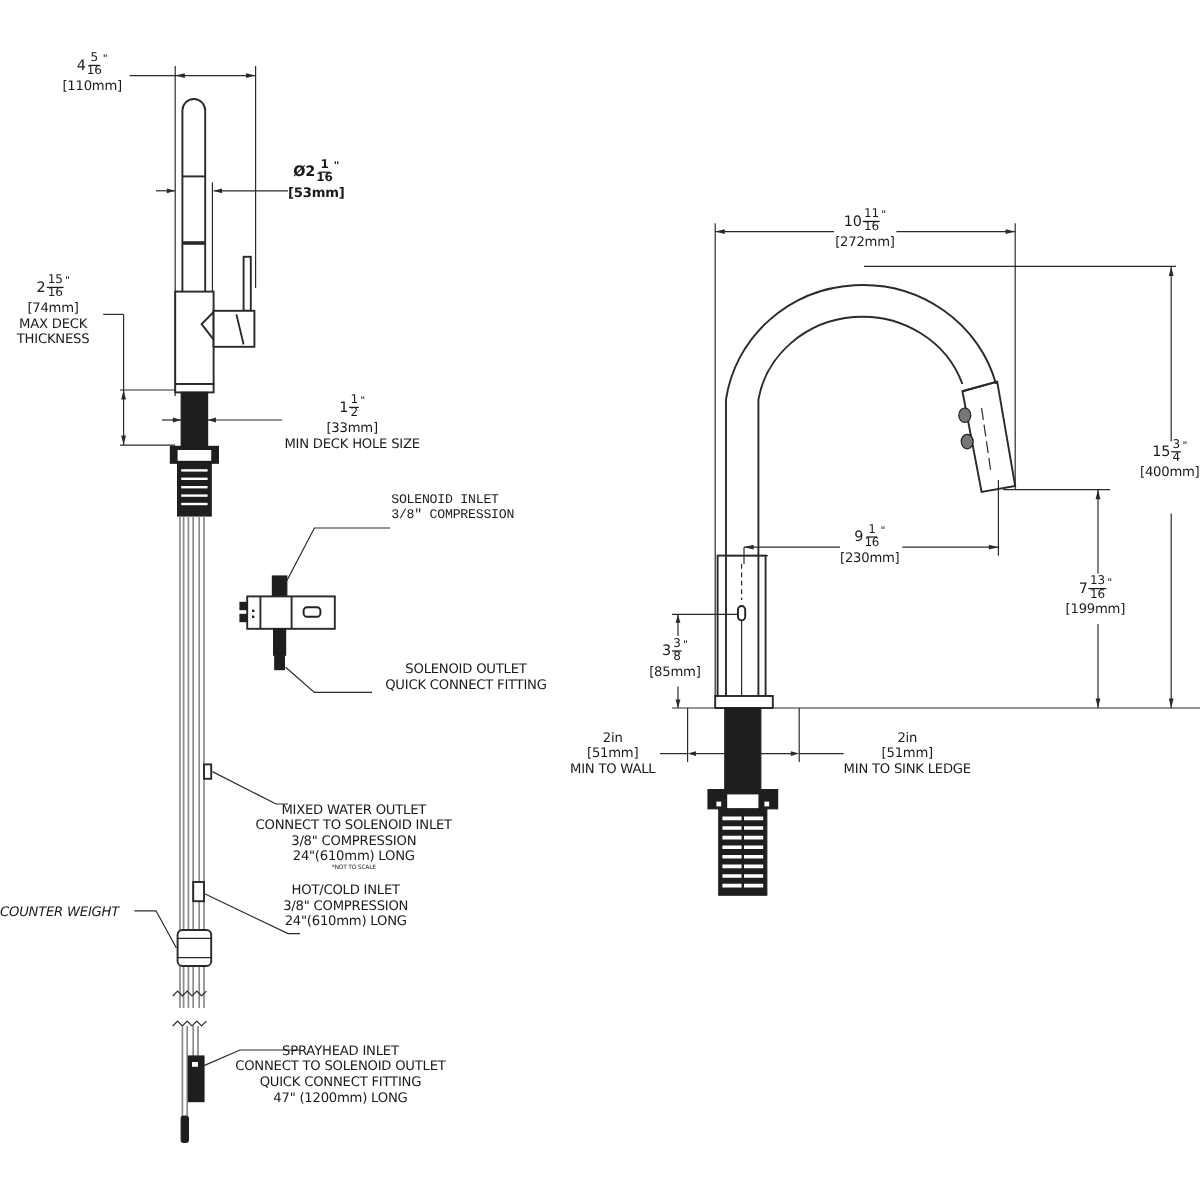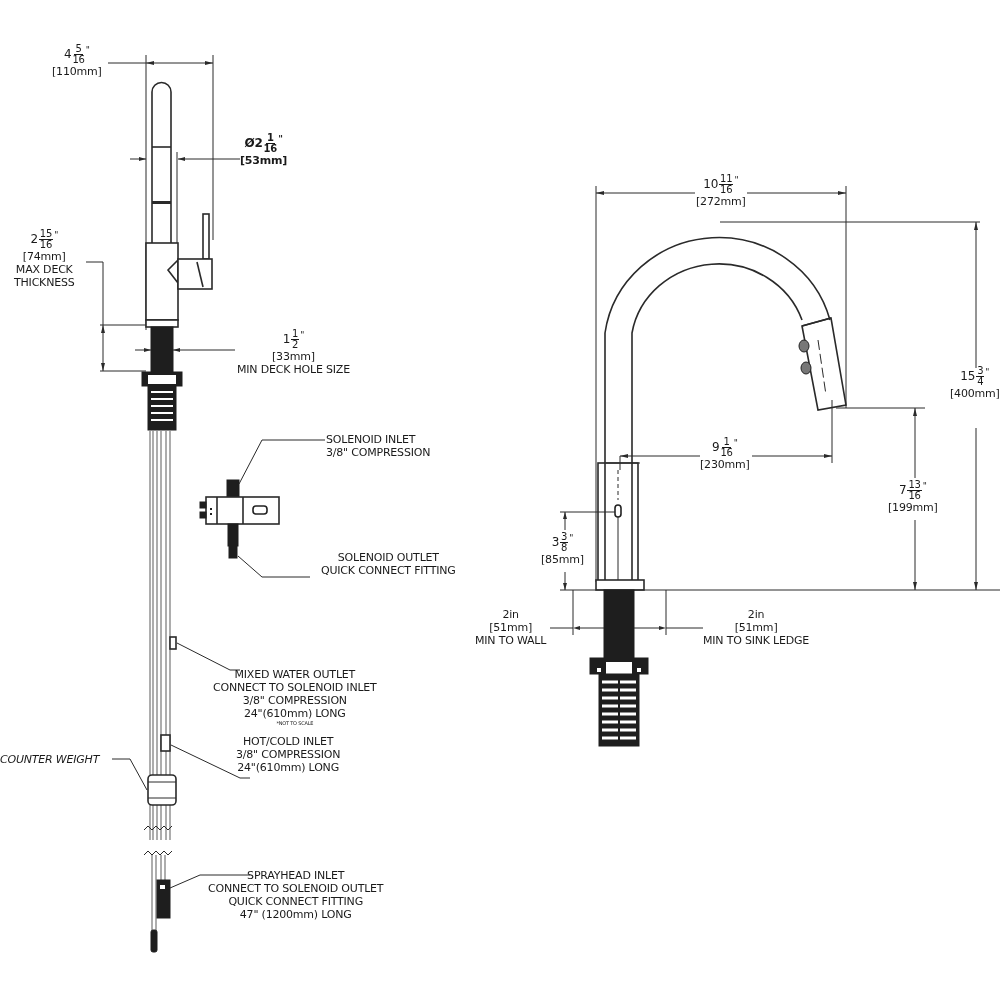--- a/index.html
+++ b/index.html
@@ -260,21 +260,21 @@
     <span class="fr">
         <span class="num">1</span>
         <span>2</span>
       </span>
     <span class="q">"</span>
   </div>
   <div>[33mm]</div>
   <div>MIN DECK HOLE SIZE</div>
 </div>
 
-<div class="lbl left" style="left:326px; top:433px;">
+<div class="lbl left" style="left:326px; top:411px;font-family:Liberation Mono, monospace;">
   <div>SOLENOID INLET</div>
   <div style="text-align:center;">3/8" COMPRESSION</div>
 </div>
 
 <div class="lbl" style="left:293px; top:551px;margin-left:28px;">
   <div>SOLENOID OUTLET</div>
   <div>QUICK CONNECT FITTING</div>
 </div>
 
 <div class="lbl" style="left:213px; top:668px;">
@@ -288,21 +288,21 @@
 <div class="lbl" style="left:236px; top:735px;">
   <div>HOT/COLD INLET</div>
   <div>3/8" COMPRESSION</div>
   <div>24"(610mm) LONG</div>
 </div>
 
 <div class="lbl left" style="left:0px; top:753px;font-style:italic;">
   <span>COUNTER WEIGHT</span>
 </div>
 
-<div class="lbl" style="left:208px; top:869px;">
+<div class="lbl" style="left:196px; top:869px;">
   <div>SPRAYHEAD INLET</div>
   <div>CONNECT TO SOLENOID OUTLET</div>
   <div>QUICK CONNECT FITTING</div>
   <div>47" (1200mm) LONG</div>
 </div>
 
 <div class="lbl" style="left:696px; top:174px;">
   <div class="frac">
     <span class="whole">10</span>
     <span class="fr">

